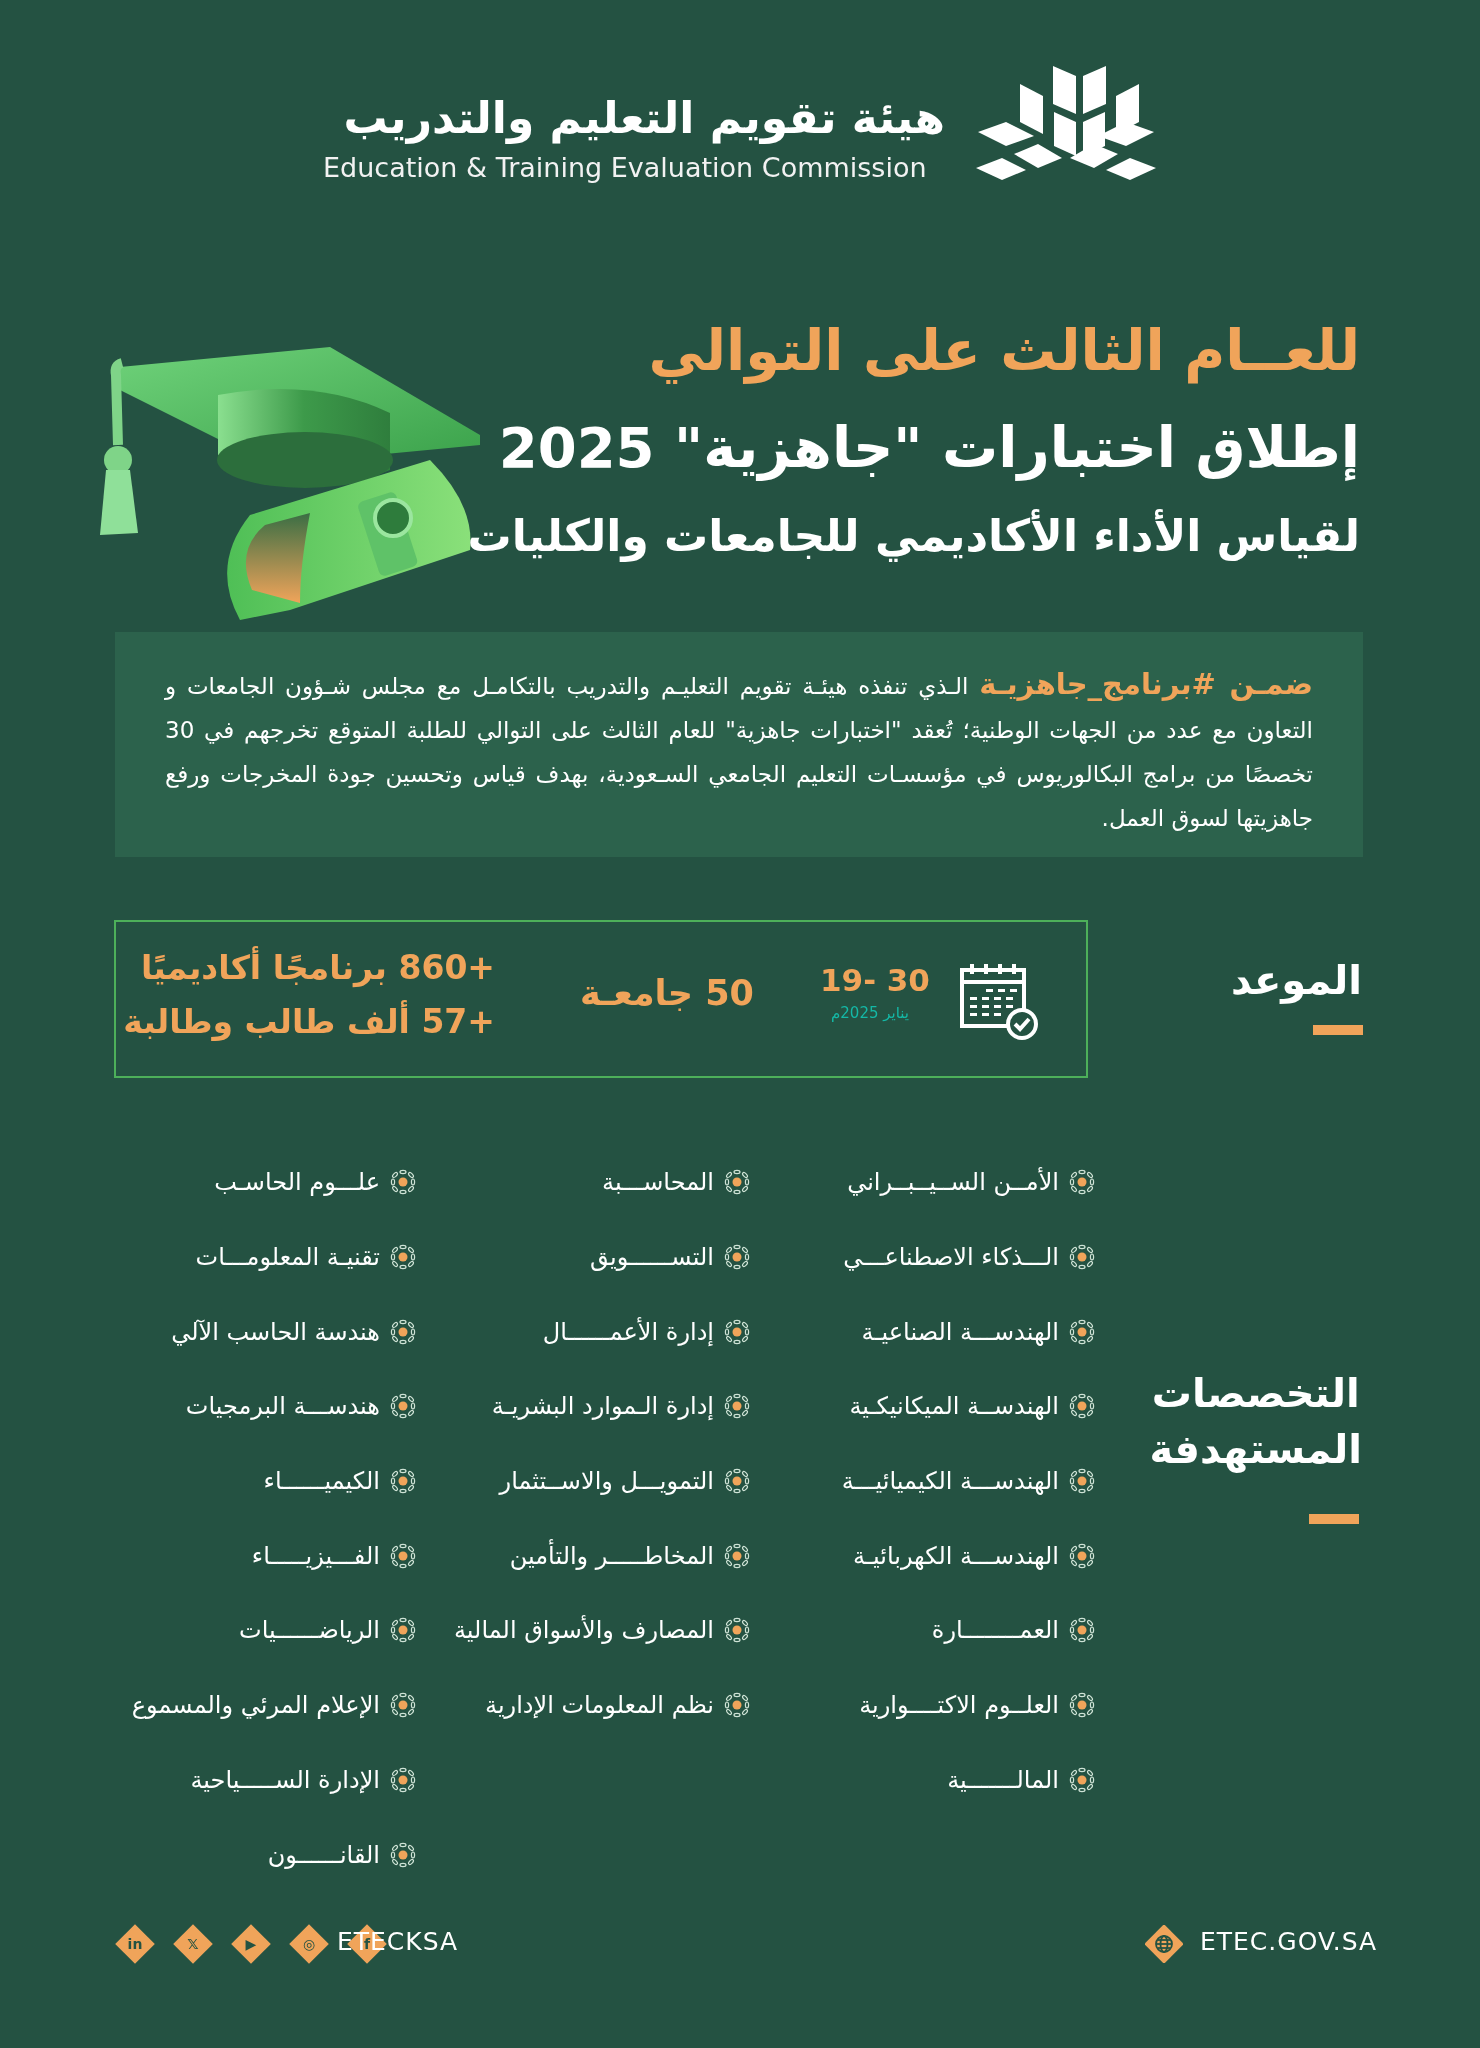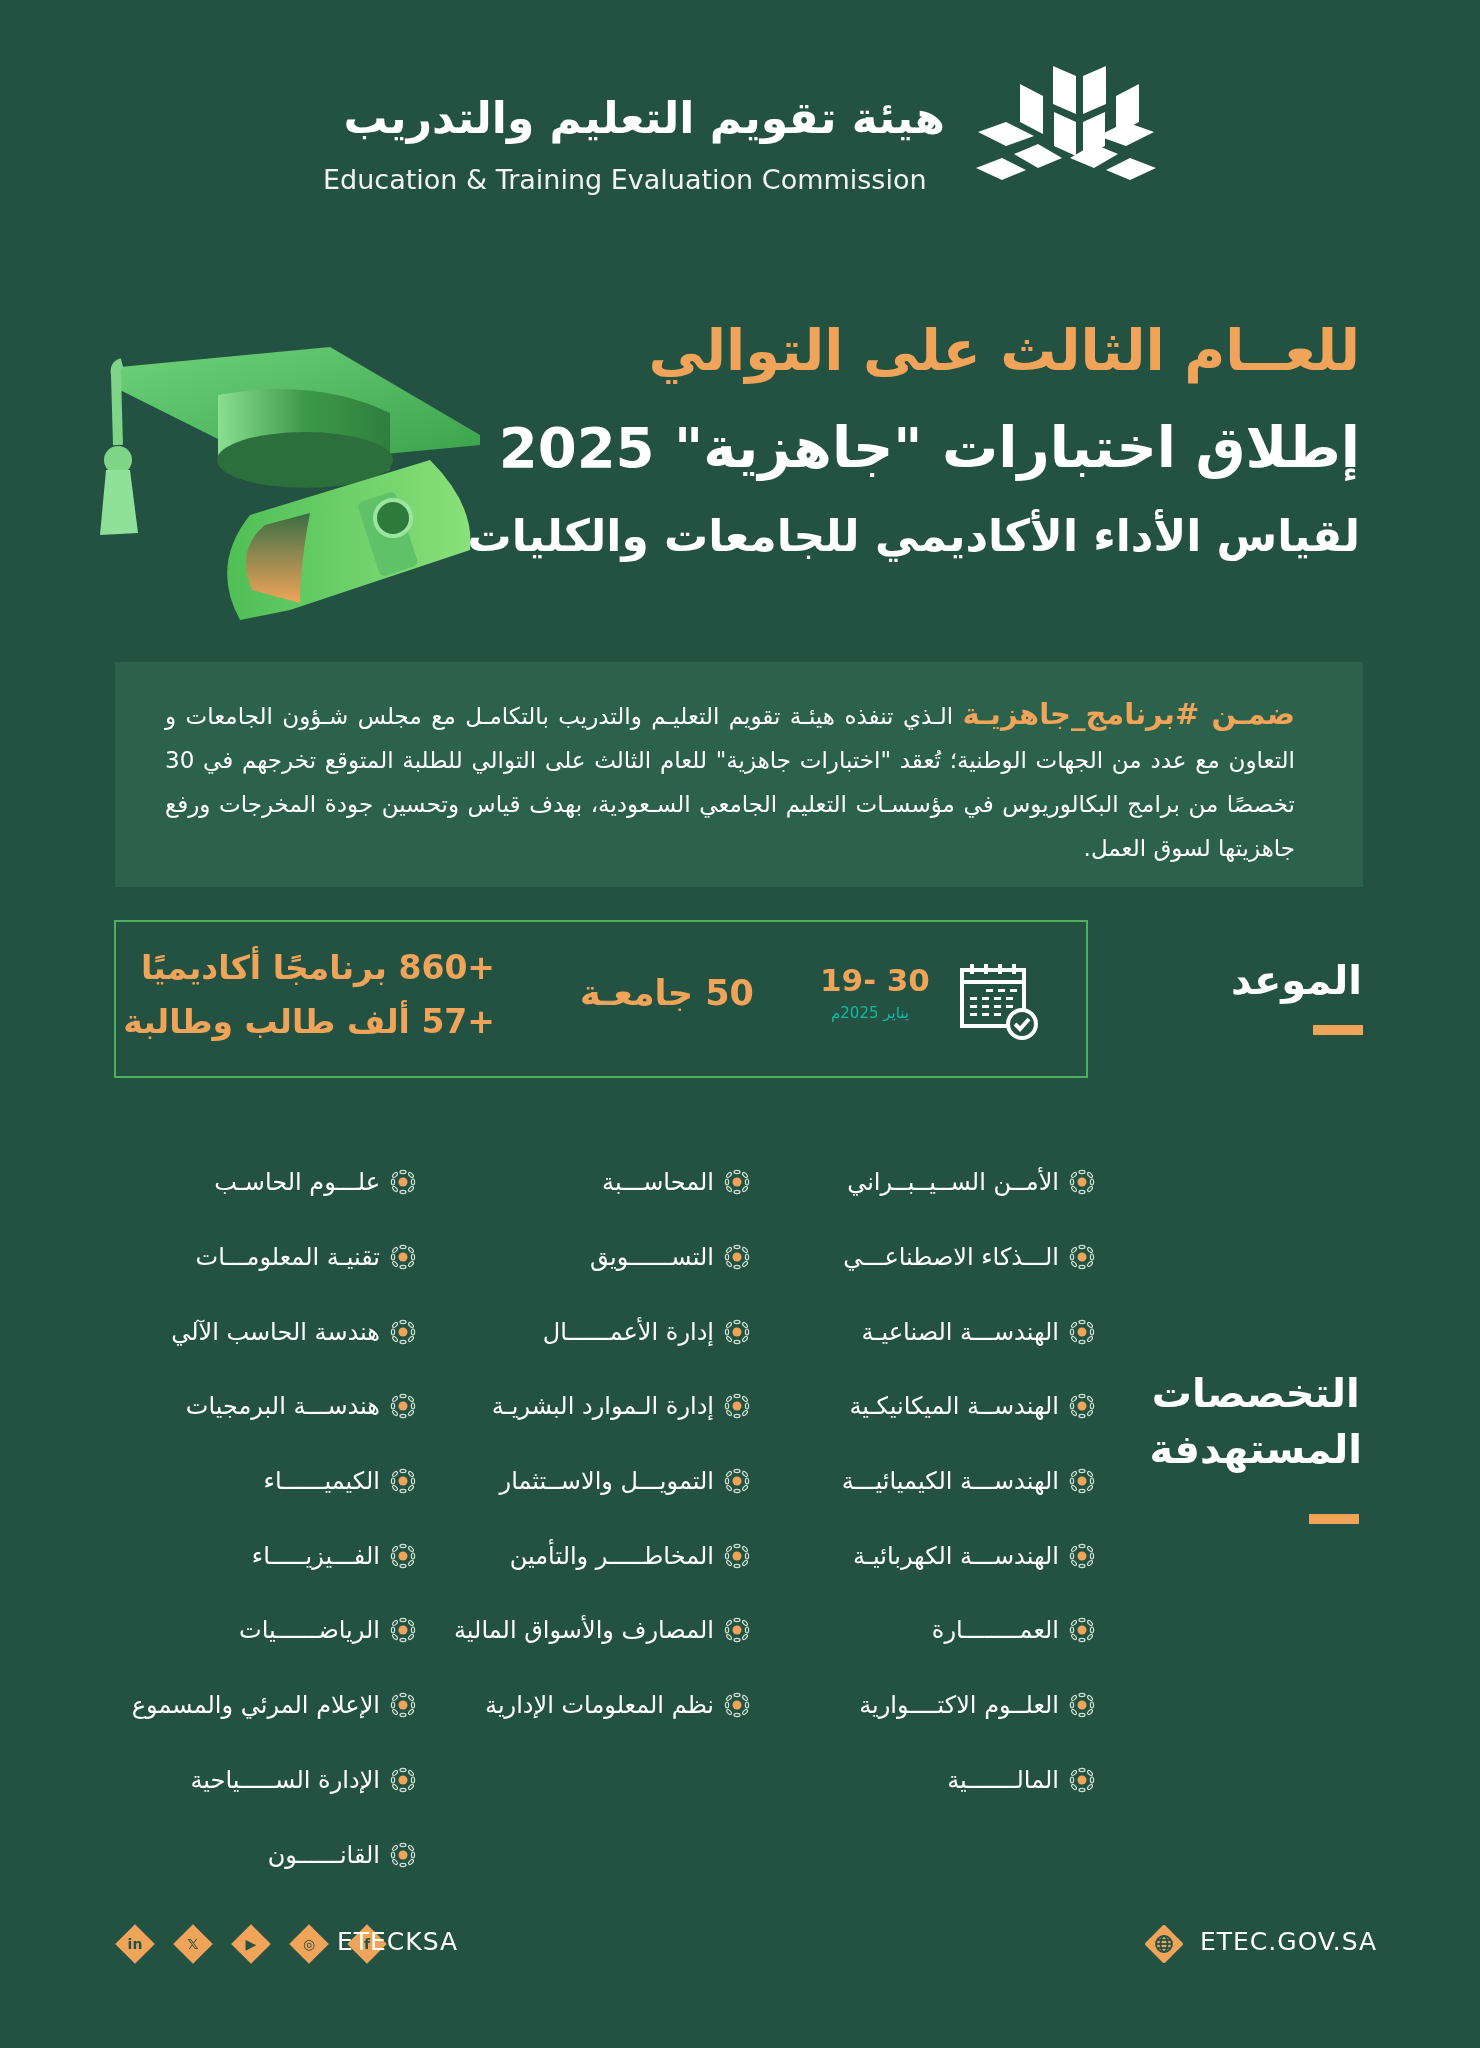--- a/index.html
+++ b/index.html
@@ -3,30 +3,30 @@
 <meta charset="utf-8">
 <style>
   * { box-sizing: border-box; margin: 0; padding: 0; }
   html, body { width: 1480px; height: 2048px; background: #245242; overflow: hidden; }
   body { font-family: "DejaVu Sans", "Liberation Sans", sans-serif; color: #ffffff; position: relative; }
   .abs { position: absolute; }
 
   
   .logo-mark { left: 976px; top: 64px; width: 180px; height: 120px; }
   .logo-ar { right: 535px; top: 92px; font-size: 44px; font-weight: bold; white-space: nowrap; direction: rtl; letter-spacing: 0; }
-  .logo-en { left: 323px; top: 152px; font-size: 27px; direction: ltr; white-space: nowrap; font-family: "DejaVu Sans", sans-serif; color: #f2f2f2; margin-top: 12px; }
+  .logo-en { left: 323px; top: 152px; font-size: 27px; direction: ltr; white-space: nowrap; font-family: "DejaVu Sans", sans-serif; color: #f2f2f2; }
 
   
   .hero-illus { left: 100px; top: 335px; width: 390px; height: 300px; }
   .hero-line1 { right: 120px; top: 318px; font-size: 56px; font-weight: bold; color: #f0a45a; white-space: nowrap; }
   .hero-line2 { right: 120px; top: 415px; font-size: 56px; font-weight: bold; color: #ffffff; white-space: nowrap; }
   .hero-line3 { right: 120px; top: 510px; font-size: 44px; font-weight: bold; color: #ffffff; white-space: nowrap; }
 
   
-  .desc-box { left: 115px; top: 662px; width: 1248px; height: 225px; background: #2c624c; padding: 30px 68px 0 50px; }
+  .desc-box { left: 115px; top: 632px; width: 1248px; height: 225px; background: #2c624c; padding: 30px 50px 0 50px; }
   .desc-text { font-size: 23px; line-height: 44px; text-align: justify; color: #ffffff; }
   .desc-hl { color: #f0a45a; font-size: 29px; font-weight: bold; }
 
   
   .stats-box { left: 114px; top: 920px; width: 974px; height: 158px; border: 2px solid #4db05a; }
   .cal-icon { left: 958px; top: 962px; width: 82px; height: 78px; }
   .date-range { left: 820px; top: 962px; width: 110px; font-size: 31px; font-weight: bold; color: #f0a45a; direction: ltr; }
   .date-sub { left: 805px; top: 1004px; width: 130px; text-align: center; font-size: 15px; color: #14b8a6; white-space: nowrap; }
   .unis { left: 580px; top: 973px; font-size: 35px; font-weight: bold; color: #f0a45a; white-space: nowrap; }
   .programs { right: 985px; top: 948px; font-size: 33px; font-weight: bold; color: #f0a45a; white-space: nowrap; }

